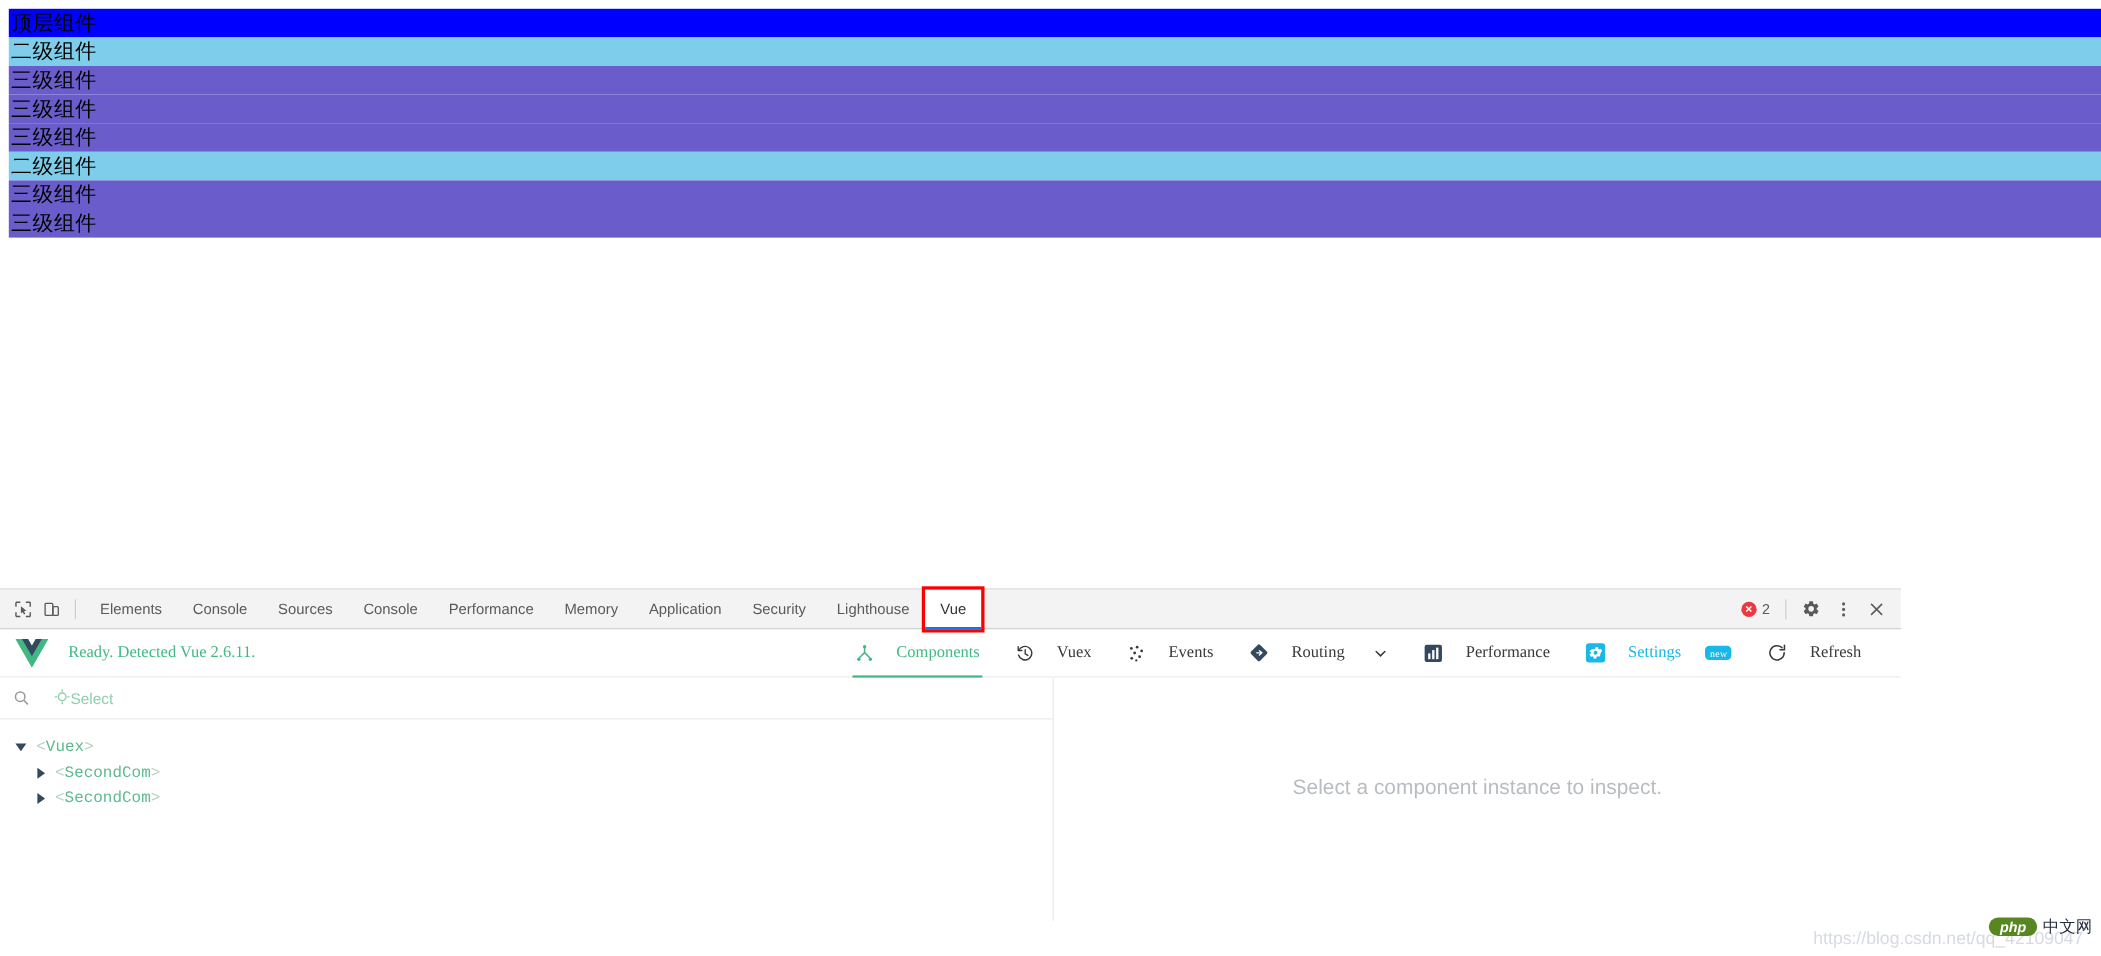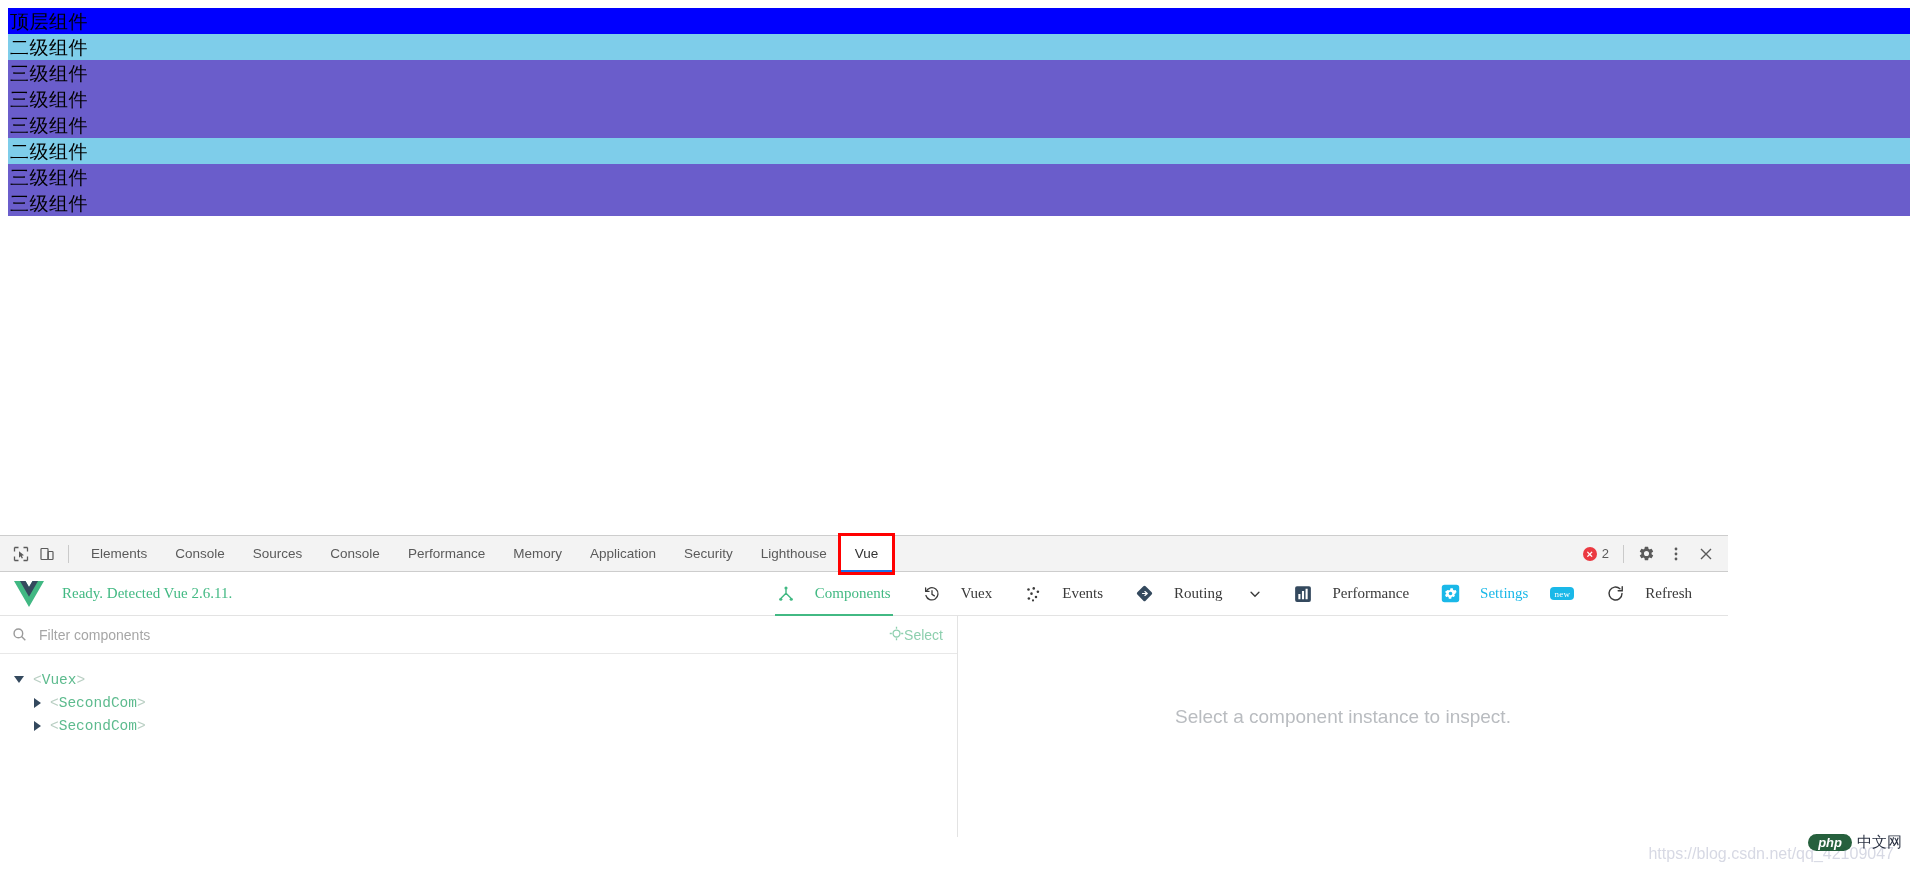--- a/index.html
+++ b/index.html
@@ -252,21 +252,21 @@
   
   .watermark {
     position: absolute;
     right: 8px; bottom: 6px;
     display: flex; flex-direction: column; align-items: flex-end;
     pointer-events: none;
     user-select: none;
   }
   .wm-logo { display: flex; align-items: center; gap: 5px; }
   .wm-php {
-    background: #14532d;
+    background: #4d7c0f;
     color: #fff;
     font-style: italic;
     font-weight: bold;
     font-size: 13px;
     padding: 1px 10px;
     border-radius: 9px;
     opacity: 0.92;
   }
   .wm-cn {
     font-size: 15px;
@@ -470,21 +470,20 @@
     <div class="vue-body">
 
       <div class="tree-pane">
         <div class="filter-row">
           <span class="search-icon">
             <svg width="15" height="15" viewBox="0 0 16 16" fill="none" stroke="currentColor" stroke-width="1.5">
               <circle cx="6.8" cy="6.8" r="4.6"></circle>
                 <path d="M10.2 10.2l4 4"></path>
             </svg>
           </span>
-          <input class="filter-input" type="text" placeholder="Filter components" style="">
           <div class="select-btn">
             <span>
               <svg width="15" height="15" viewBox="0 0 16 16" fill="none" stroke="currentColor" stroke-width="1.4">
                 <circle cx="8" cy="8" r="3.7"></circle>
                 <path d="M8 0.8v2.2M8 13v2.2M0.8 8h2.2M13 8h2.2"></path>
               </svg>
             </span>
             <span>Select</span>
           </div>
         </div>

